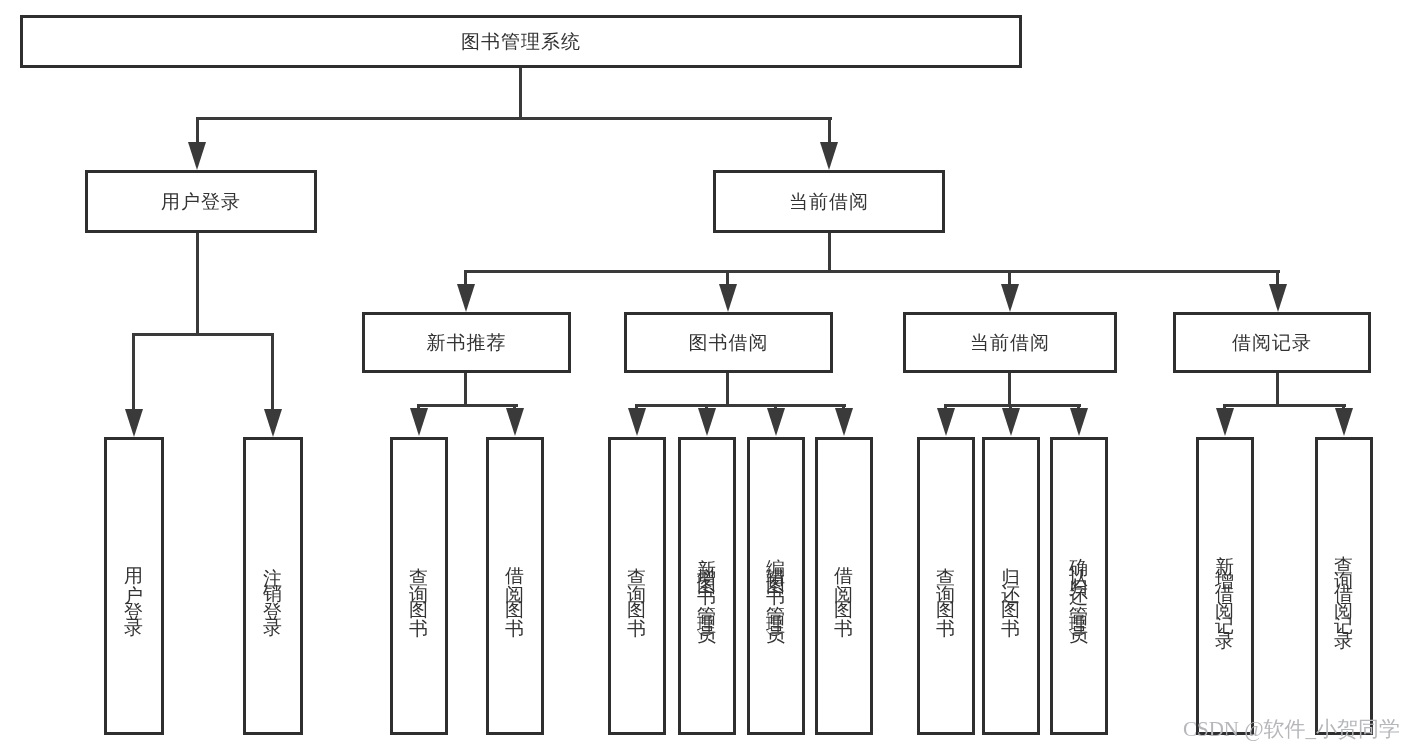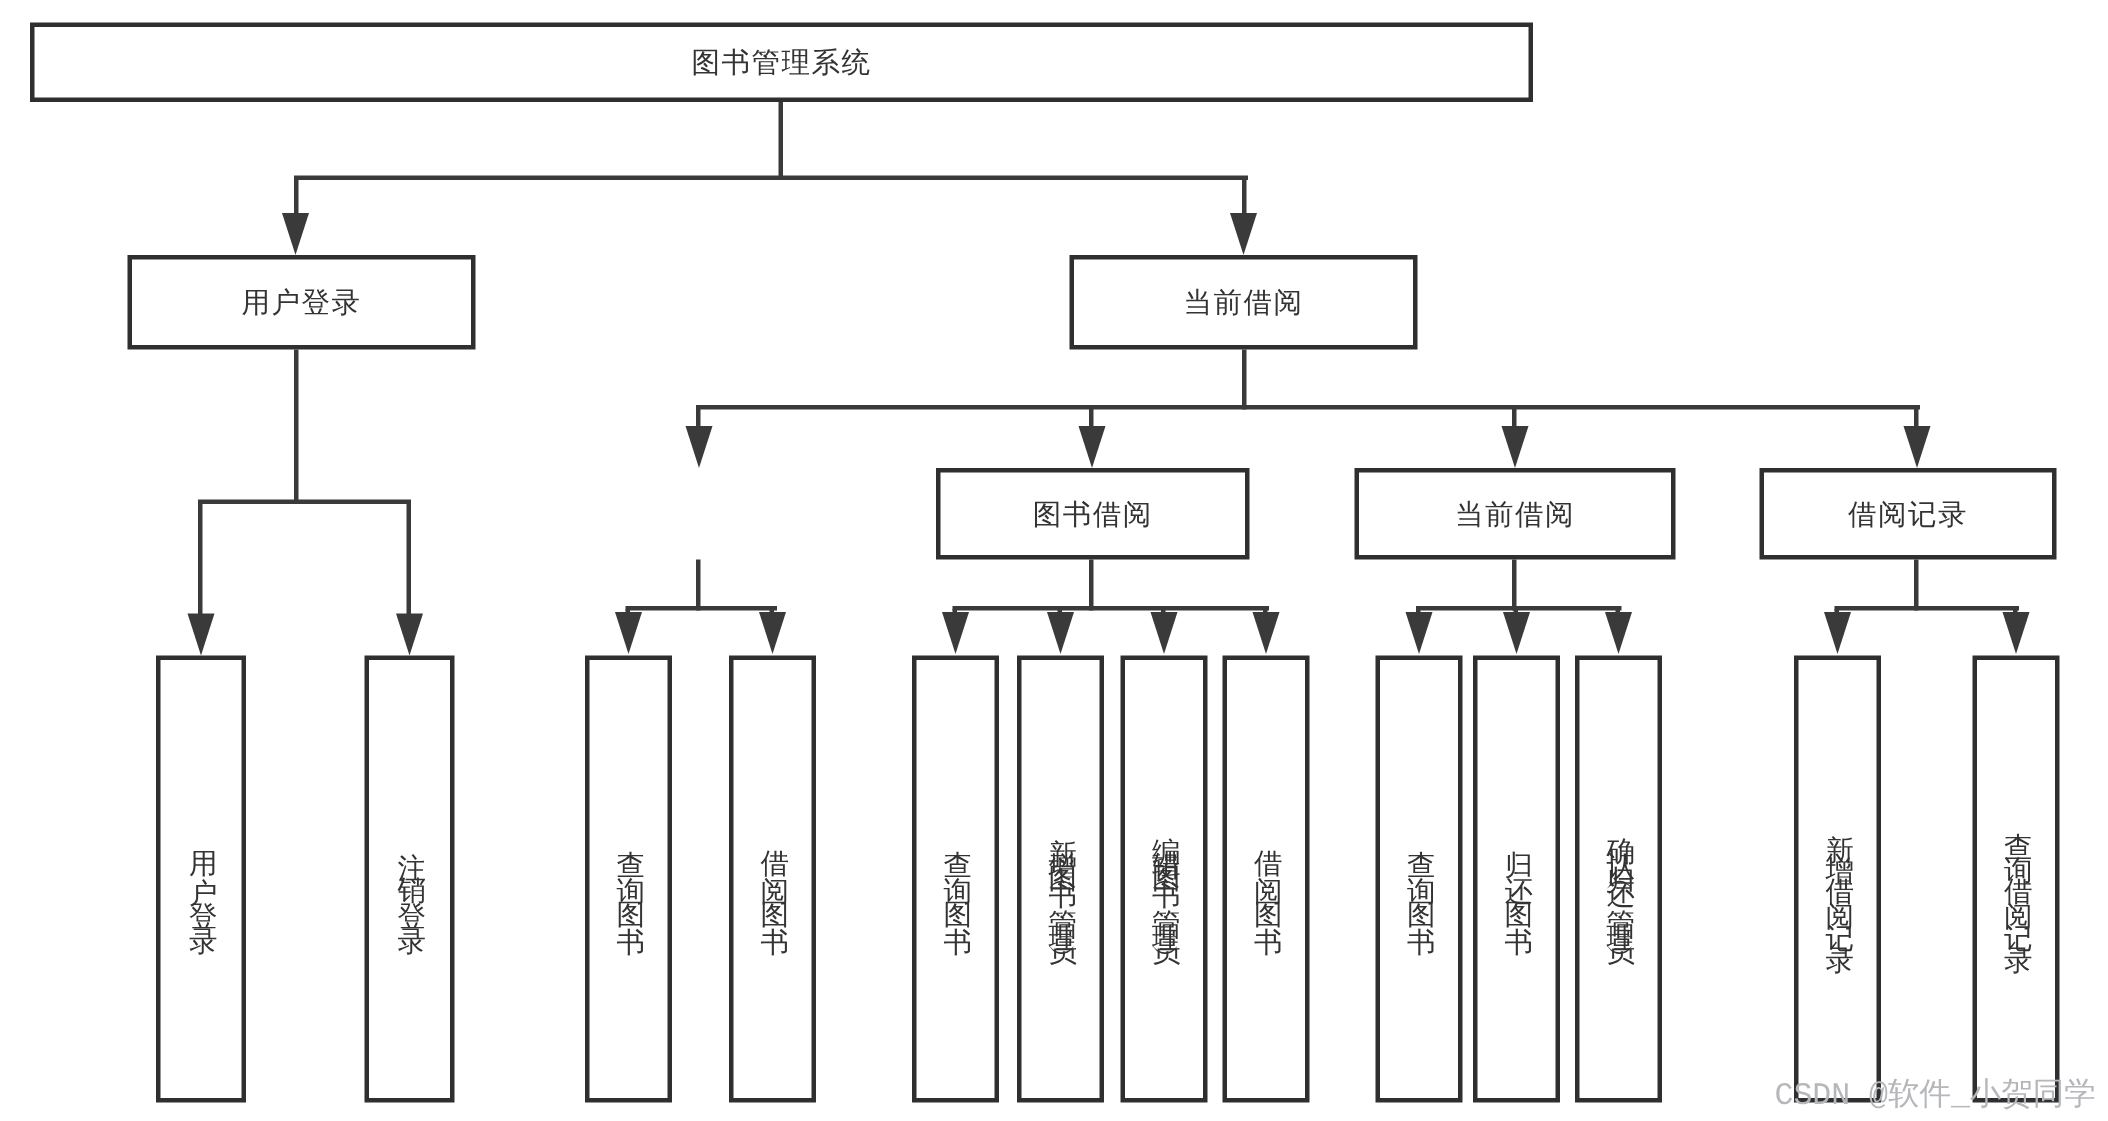--- a/index.html
+++ b/index.html
@@ -1,20 +1,20 @@
 <!DOCTYPE html>
 <html><head>
 <meta charset="utf-8">
 <style>
   html,body{margin:0;padding:0;background:#ffffff;}
   #canvas{
     position:relative;
     width:1405px;height:747px;
     background:#ffffff;
-    font-family:Liberation Mono, monospace;
+    font-family:Liberation Serif, serif;
     overflow:hidden;
   }
   .node{
     position:absolute;
     box-sizing:border-box;
     border:3px solid #2f2f2f;
     background:#ffffff;
     color:#333333;
     display:flex;
     align-items:center;
@@ -81,20 +81,23 @@
   <div class="hl" style="left:464px;top:270px;width:816px;"></div>
   <div class="vl" style="left:464px;top:272px;height:16px;"></div>
   <div class="ah" style="left:457px;top:284px;"></div>
   <div class="vl" style="left:726px;top:272px;height:16px;"></div>
   <div class="ah" style="left:719px;top:284px;"></div>
   <div class="vl" style="left:1008px;top:272px;height:16px;"></div>
   <div class="ah" style="left:1001px;top:284px;"></div>
   <div class="vl" style="left:1276px;top:272px;height:16px;"></div>
   <div class="ah" style="left:1269px;top:284px;"></div>
 
+  <div class="node" style="left:362px;top:312px;width:209px;height:61px;">
+    <span>新书推荐</span>
+  </div>
   <div class="node" style="left:624px;top:312px;width:209px;height:61px;">
     <span>图书借阅</span>
   </div>
   <div class="node" style="left:903px;top:312px;width:214px;height:61px;">
     <span>当前借阅</span>
   </div>
   <div class="node" style="left:1173px;top:312px;width:198px;height:61px;align-items:center;">
     <span>借阅记录</span>
   </div>
 

